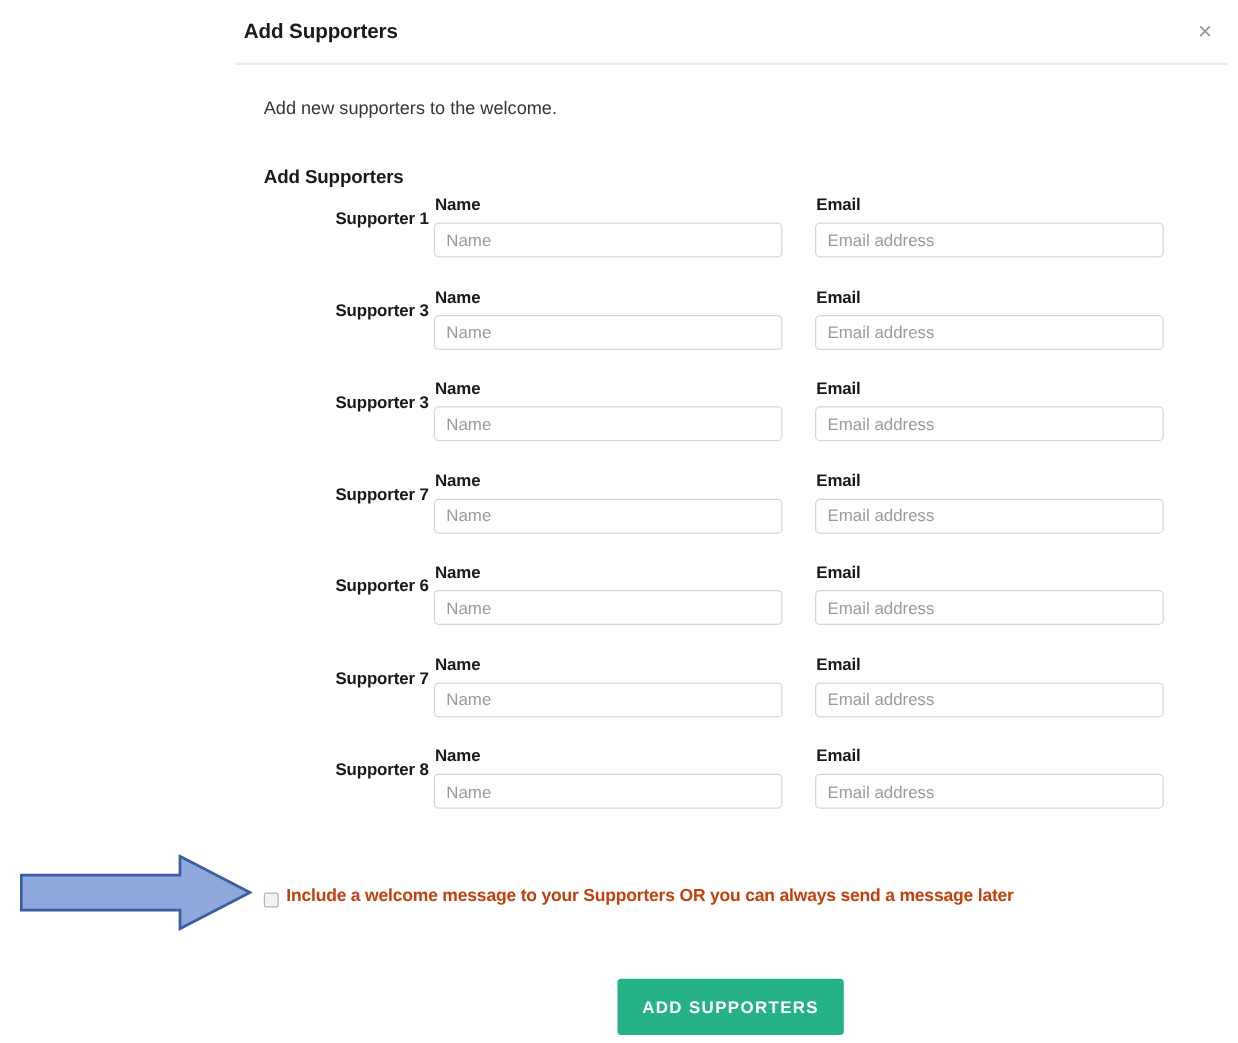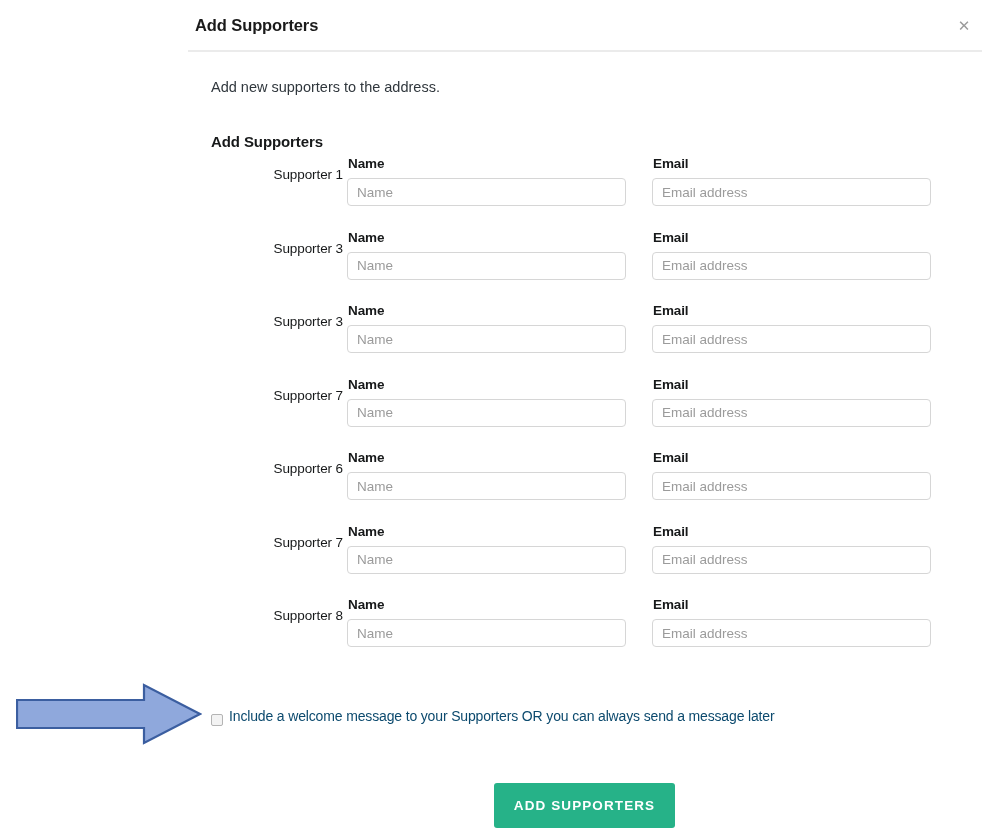--- a/index.html
+++ b/index.html
@@ -109,21 +109,21 @@
     height: 73.5px;
   }
 
   .supporter-label {
     position: absolute;
     left: 35px;
     top: 11px;
     width: 120px;
     text-align: right;
     font-size: 13.5px;
-    font-weight: normal;
+    font-weight: bold;
     color: #17191a;
     letter-spacing: -0.1px;
   }
 
   .field-group { position: absolute; top: 0; }
   .field-group.name  { left: 159px; width: 279px; }
   .field-group.email { left: 464px; width: 279px; }
 
   .field-label {
     display: block;
@@ -172,22 +172,22 @@
     -webkit-appearance: none;
     appearance: none;
     cursor: pointer;
   }
 
   .welcome-label {
     position: absolute;
     left: 41px;
     top: 1px;
     font-size: 14px;
-    font-weight: normal;
-    color: #0c4a6e;
+    font-weight: bold;
+    color: #c2410c;
     letter-spacing: -0.15px;
     cursor: pointer;
   }
 
   
   .modal-footer {
     position: absolute;
     left: 0;
     top: 706px;
     width: 802px;
@@ -230,21 +230,21 @@
   <div class="modal">
 
     <div class="modal-header">
       <div class="modal-title">Add Supporters</div>
       <div class="close-icon">✕</div>
     </div>
     <div class="header-divider"></div>
 
     <div class="modal-body">
 
-      <div class="intro-text">Add new supporters to the address.</div>
+      <div class="intro-text">Add new supporters to the welcome.</div>
 
       <div class="section-heading">Add Supporters</div>
 
       <div class="rows" id="supporter-rows">
           <div class="supporter-row">
             <div class="supporter-label">Supporter 1</div>
             <div class="field-group name">
               <span class="field-label">Name</span>
               <input type="text" class="field-input" placeholder="Name" style="">
             </div>

